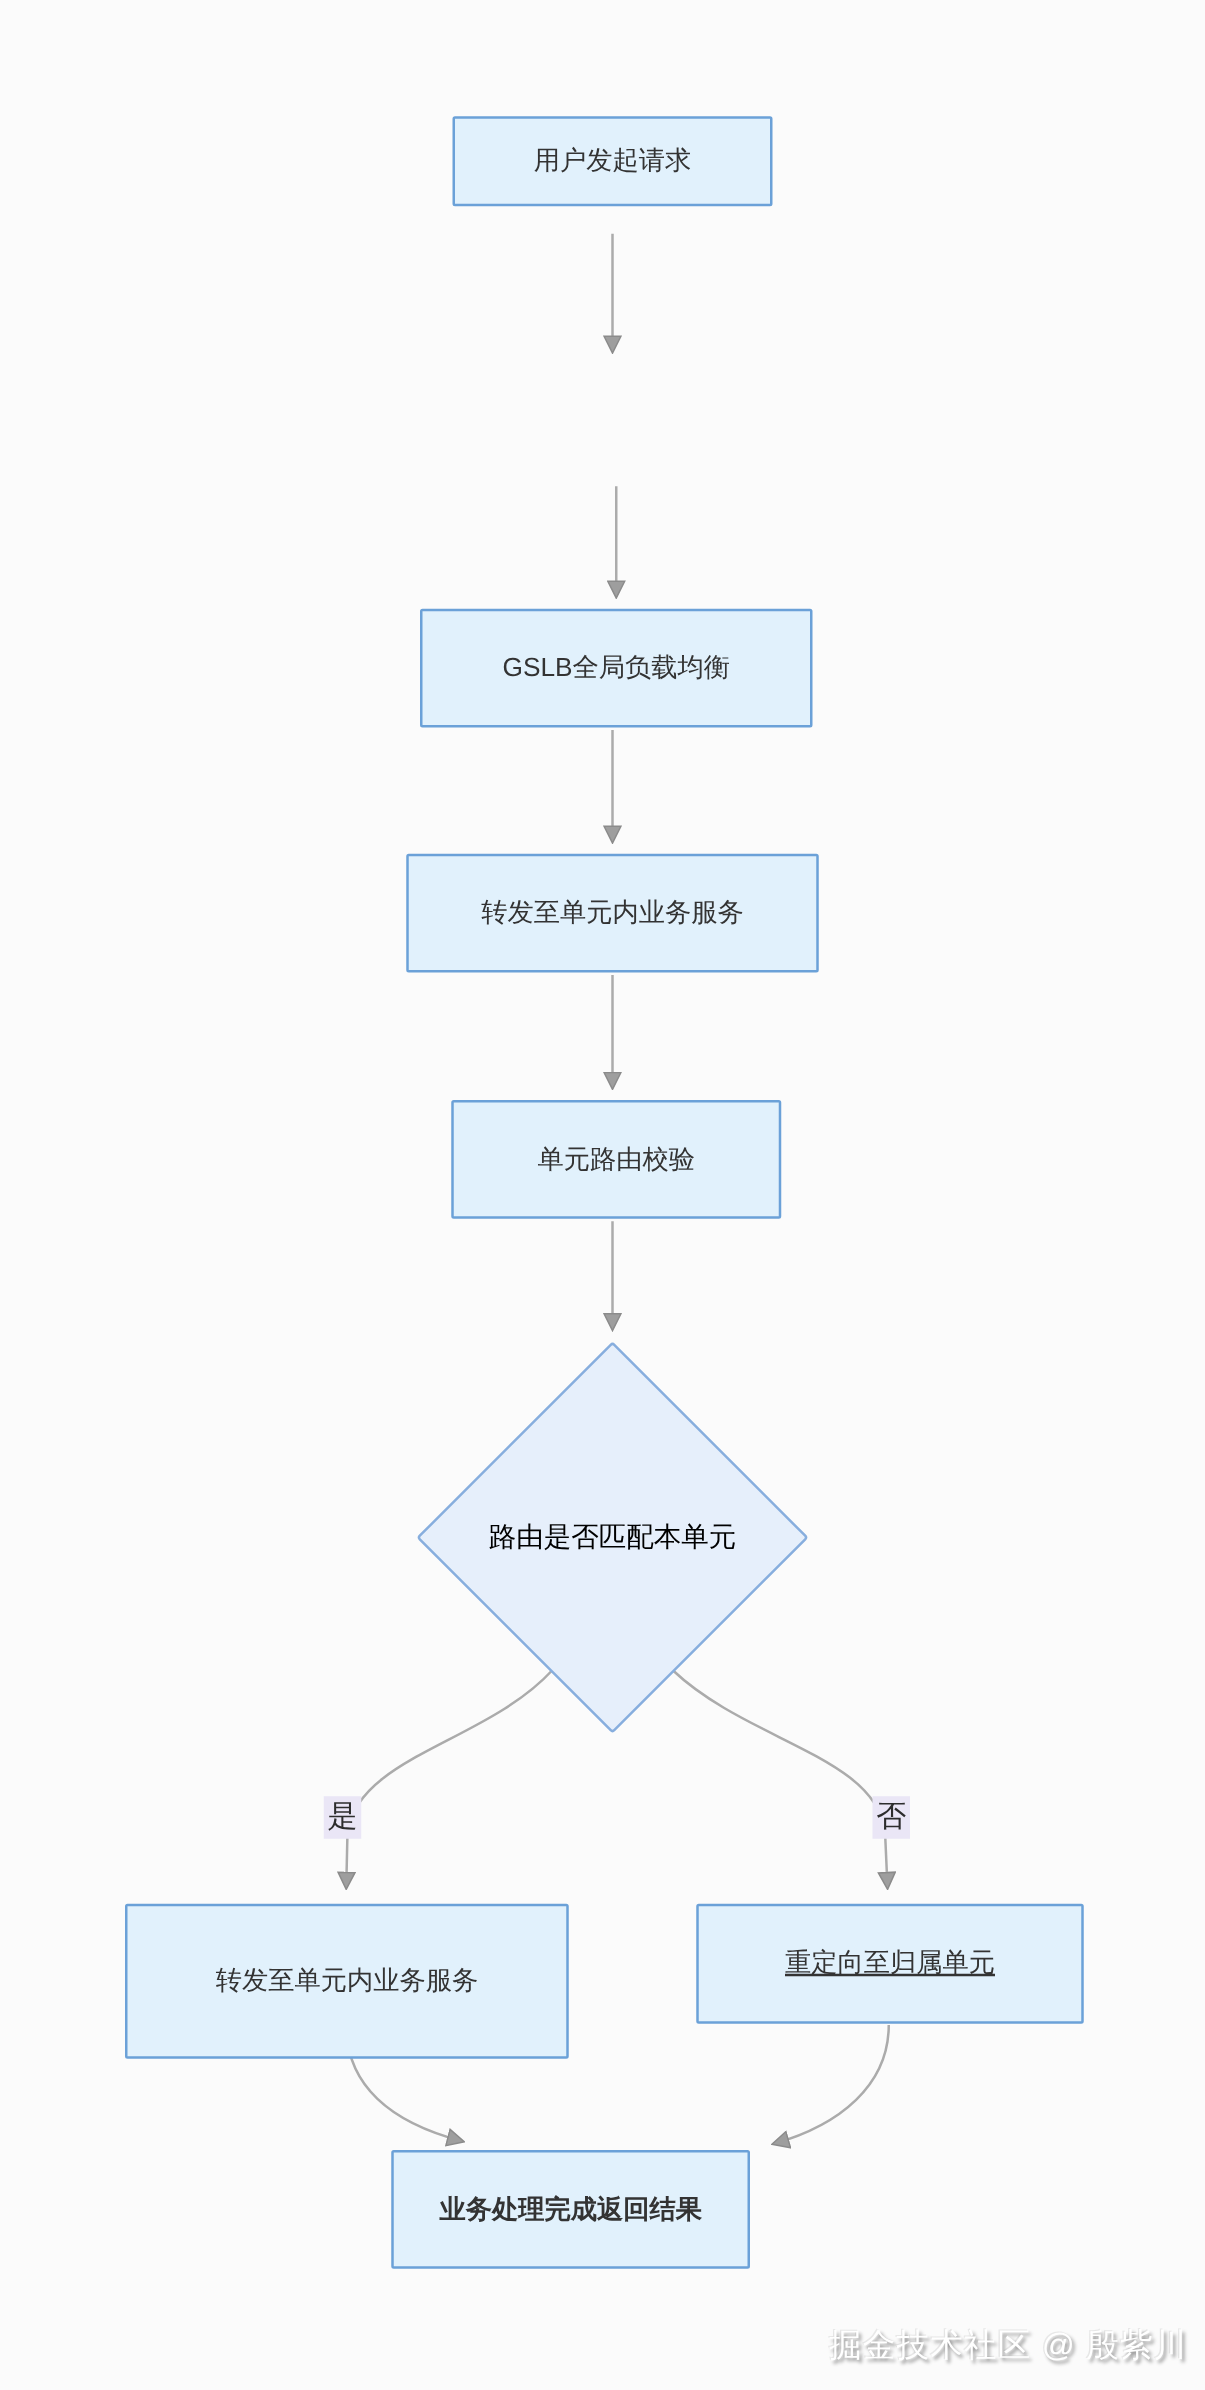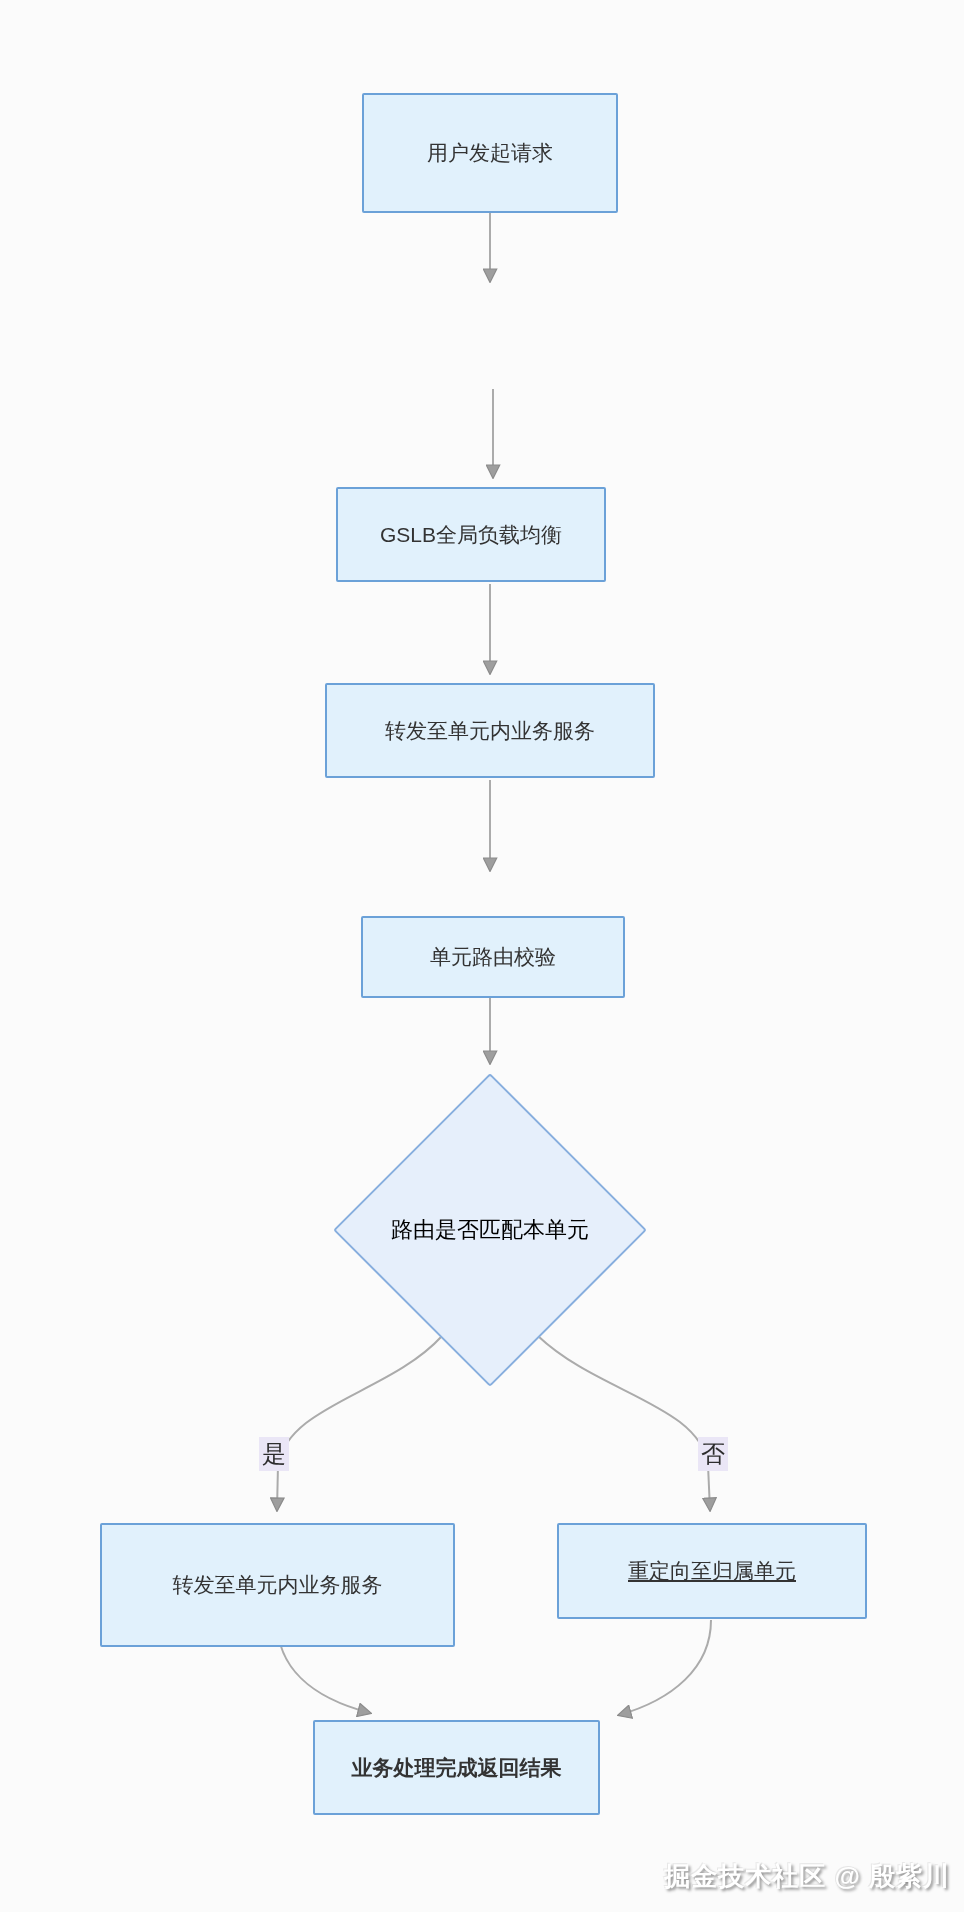--- a/index.html
+++ b/index.html
@@ -23,25 +23,25 @@
     box-sizing:border-box;
     background:#e1f1fc;
     border:2px solid #6ba1d8;
     border-radius:2px;
     display:flex;align-items:center;justify-content:center;
     font-size:21px;color:#333333;
     z-index:3;
     text-align:center;
     line-height:1.3;
   }
-  #n-start   {left:362px;top:93px;  width:256px;height:120px;}
+  #n-start   {left:362px;top:93px;  width:256px;height:72px;}
   #n-dns     {left:388px;top:291px; width:210px;height:96px;}
-  #n-gslb    {left:336px;top:487px; width:270px;height:95px;}
+  #n-gslb    {left:336px;top:487px; width:314px;height:95px;}
   #n-access  {left:325px;top:683px; width:330px;height:95px;}
-  #n-check   {left:361px;top:916px; width:264px;height:82px;}
+  #n-check   {left:361px;top:880px; width:264px;height:95px;}
   #n-forward {left:100px;top:1523px;width:355px;height:124px;}
   #n-redirect{left:557px;top:1523px;width:310px;height:96px;text-decoration:underline;}
   #n-result  {left:313px;top:1720px;width:287px;height:95px;font-weight:bold;}
 
   .diamond-wrap{position:absolute;left:333px;top:1073px;width:314px;height:314px;z-index:2;}
   .diamond-shape{
     position:absolute;left:46px;top:46px;width:222px;height:222px;
     transform:rotate(45deg);
     background:#e6effb;
     border:2px solid #87aede;
@@ -63,21 +63,21 @@
     z-index:4;
     line-height:1.1;
   }
   #lbl-yes{left:259px;top:1437px;}
   #lbl-no {left:698px;top:1437px;}
 
   .watermark{
     position:absolute;
     right:14px;bottom:18px;
     font-size:26px;
-    font-weight:bold;
+    font-weight:normal;
     color:#ffffff;
     text-shadow:2px 2px 3px #8f8f8f, -1px -1px 0 #e8e8e8;
     letter-spacing:1px;
     z-index:5;
   }
 </style>
 </head>
 <body>
 
 <div class="canvas">

